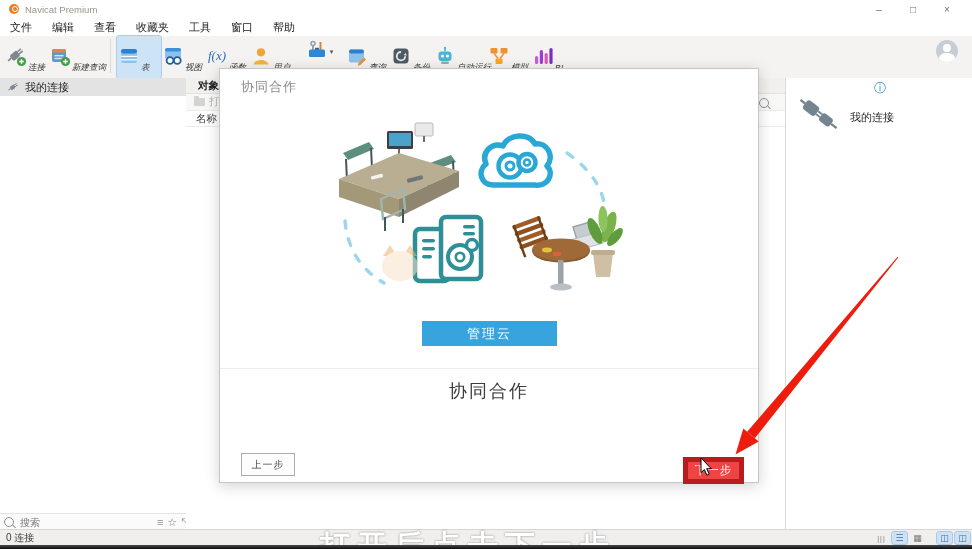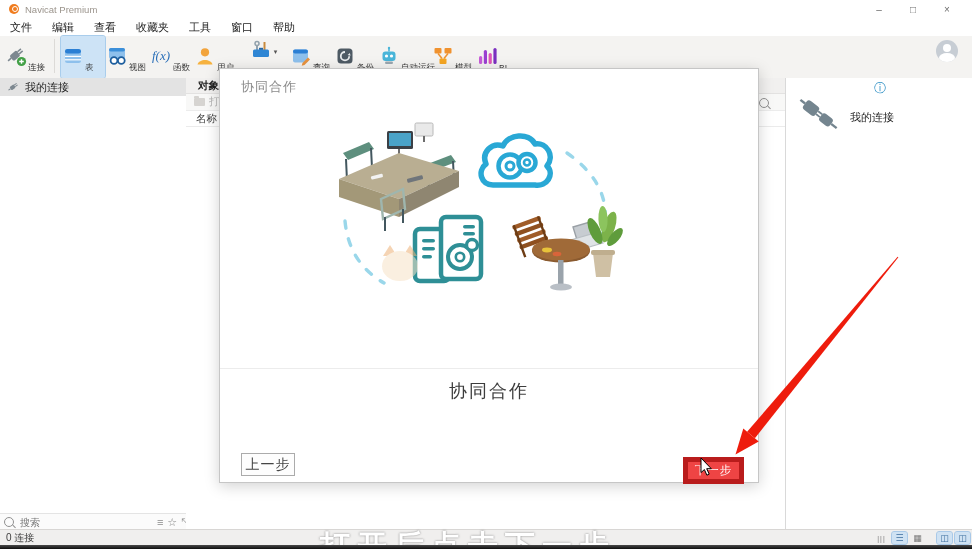--- a/index.html
+++ b/index.html
@@ -16,21 +16,21 @@
   .winbtn{width:34px;height:18px;display:flex;align-items:center;justify-content:center;
           font-size:10px;color:#6f6f6f;cursor:default;}
 
   
   .menubar{left:0;top:18px;width:796px;height:18px;background:#fff;display:flex;align-items:center;font-size:11px;text-align:center;}
   .menuitem{padding:0 10px;color:#1c1c1c;}
 
   
   .toolbar{left:0;top:36px;width:972px;height:42px;background:#f4f3f1;border-bottom:1px solid #e2e0de;display:flex;align-items:flex-start;}
   .tbtn{width:44px;height:40px;display:flex;flex-direction:row;align-items:center;justify-content:flex-start;padding-top:2px;border-radius:2px;}
-  .tbtn .tlabel{font-size:8.5px;color:#3a3a3a;margin-top:19px;white-space:nowrap;}
+  .tbtn .tlabel{font-size:8.5px;color:#3a3a3a;margin-top:19px;white-space:nowrap;font-style:italic;}
   .tbtn.active{background:#cde3f6;outline:1px solid #a9cdec;}
   .tsep{width:1px;height:34px;background:#dcdad7;margin:3px 6px 0 6px;}
   .caret{font-size:7px;color:#555;margin-left:1px;align-self:flex-end;margin-bottom:10px;}
   .avatar{right:14px;top:40px;width:22px;height:22px;border-radius:50%;background:#c7cdd4;overflow:hidden;}
   .avatar i{position:absolute;left:7px;top:4px;width:8px;height:8px;border-radius:50%;background:#fff;}
   .avatar b{position:absolute;left:3px;top:13px;width:16px;height:10px;border-radius:50%;background:#fff;}
 
   
   .sidebar{left:0;top:78px;width:186px;height:435px;background:#fff;border-right:1px solid #d9d9d9;}
   .connrow{height:18px;background:#e3e3e3;display:flex;align-items:center;font-size:11px;color:#1f1f1f;padding-left:7px;gap:5px;}
@@ -79,21 +79,21 @@
   .wm-dog .earl,.wm-dog .earr{position:absolute;top:0;width:0;height:0;border-left:7px solid transparent;border-right:7px solid transparent;border-bottom:11px solid #eeb277;}
   .wm-dog .earl{left:3px;} .wm-dog .earr{right:3px;}
   .wm-text{position:absolute;left:201px;top:174px;font-size:34px;font-weight:bold;letter-spacing:11px;
            color:rgba(246,139,118,.38);white-space:nowrap;z-index:2;}
   .managecloud{position:absolute;left:202px;top:252px;width:135px;height:25px;background:#38a4dd;color:#fff;
                font-size:13px;display:flex;align-items:center;justify-content:center;letter-spacing:2px;z-index:3;}
   .dlgdivider{position:absolute;left:0;top:299px;width:100%;height:1px;background:#ececec;}
   .dlgheading{position:absolute;left:0;top:310px;width:100%;text-align:center;font-size:18px;color:#3d3d3d;letter-spacing:2px;}
   .dlgdesc{position:absolute;left:42px;top:338px;width:454px;text-align:center;font-size:12.5px;color:#666;line-height:1.55;}
   .backbtn{position:absolute;left:21px;top:384px;width:52px;height:21px;background:#fdfdfd;border:1px solid #ababab;
-           font-size:14px;color:#444;display:flex;align-items:center;justify-content:center;letter-spacing:1px;font-family:Liberation Serif, serif;}
+           font-size:10px;color:#444;display:flex;align-items:center;justify-content:center;letter-spacing:1px;font-family:Liberation Serif, serif;}
   .nextbtn{position:absolute;left:463px;top:388px;width:51px;height:17px;background:#ef4444;border:5px solid #b91c1c;
            font-size:11.5px;color:#fff;display:flex;align-items:center;justify-content:center;letter-spacing:1px;}
 
   .overlay{left:0;top:0;width:972px;height:549px;z-index:30;pointer-events:none;}
 </style>
 </head>
 <body>
 
 <div class="root">
 
@@ -123,20 +123,31 @@
         <g transform="rotate(-40 11 11)">
               <rect x="6" y="8" width="9" height="7" rx="2" fill="#7d8890"></rect>
         <rect x="15" y="9.3" width="4.5" height="1.6" fill="#7d8890"></rect>
               <rect x="15" y="12" width="4.5" height="1.6" fill="#7d8890"></rect>
         <path d="M6 11 H2" stroke="#7d8890" stroke-width="1.6" fill="none"></path>
             </g>
         <circle cx="17.5" cy="17.5" r="4.6" fill="#43a047"></circle>
             <path d="M17.5 15.2 v4.6 M15.2 17.5 h4.6" stroke="#fff" stroke-width="1.4"></path>
           </svg></span>
       <span class="tlabel">连接</span>
+    </div>
+    <div class="tbtn" style="width:56px;">
+      <span><svg width="24" height="24" viewBox="0 0 24 24">
+        <rect x="4" y="5" width="14" height="13" rx="2" fill="#5b9bd5"></rect>
+            <rect x="4" y="5" width="14" height="3.6" rx="1.8" fill="#e2854a"></rect>
+        <rect x="6.5" y="11" width="9" height="1.4" fill="#d6e8f7"></rect>
+            <rect x="6.5" y="13.8" width="9" height="1.4" fill="#d6e8f7"></rect>
+        <circle cx="17.5" cy="17.5" r="4.6" fill="#43a047"></circle>
+            <path d="M17.5 15.2 v4.6 M15.2 17.5 h4.6" stroke="#fff" stroke-width="1.4"></path>
+          </svg></span>
+      <span class="tlabel">新建查询</span>
     </div>
     <div class="tsep"></div>
     <div class="tbtn active">
       <span><svg width="24" height="24" viewBox="0 0 24 24">
         <rect x="4" y="5" width="16" height="14" rx="2.5" fill="#8ec0ec"></rect>
             <rect x="4" y="5" width="16" height="4.5" rx="2.5" fill="#2b7fd4"></rect>
         <rect x="4" y="11.8" width="16" height="1.2" fill="#fff"></rect>
             <rect x="4" y="15.2" width="16" height="1.2" fill="#fff"></rect>
           </svg></span>
       <span class="tlabel">表</span>
@@ -366,20 +377,21 @@
         </g>
       </g>
     </svg>
 
     <div class="wm-dog">
       <span class="earl"></span>
         <span class="earr"></span>
         <span class="head"></span>
     </div>
 
+    <div class="managecloud">管理云</div>
     <div class="dlgdivider"></div>
     <div class="dlgheading">协同合作</div>
     <div class="backbtn">上一步</div>
     <div class="nextbtn">下一步</div>
   </div>
 
   <svg class="abs overlay" viewBox="0 0 972 549">
     <polygon points="897.6,256.7 898.4,257.3 754.9,438.2 747.1,431.8" fill="#ee1c0c"></polygon>
     <polygon points="735.5,454.5 743.3,428.6 758.7,441.4" fill="#ee1c0c"></polygon>
     <path transform="translate(701,458)" d="M0 0 L0 14.5 L3.4 11.6 L5.9 17.2 L8.2 16.1 L5.7 10.7 L10.3 10.7 Z" fill="#fff" stroke="#000" stroke-width="1"></path>

